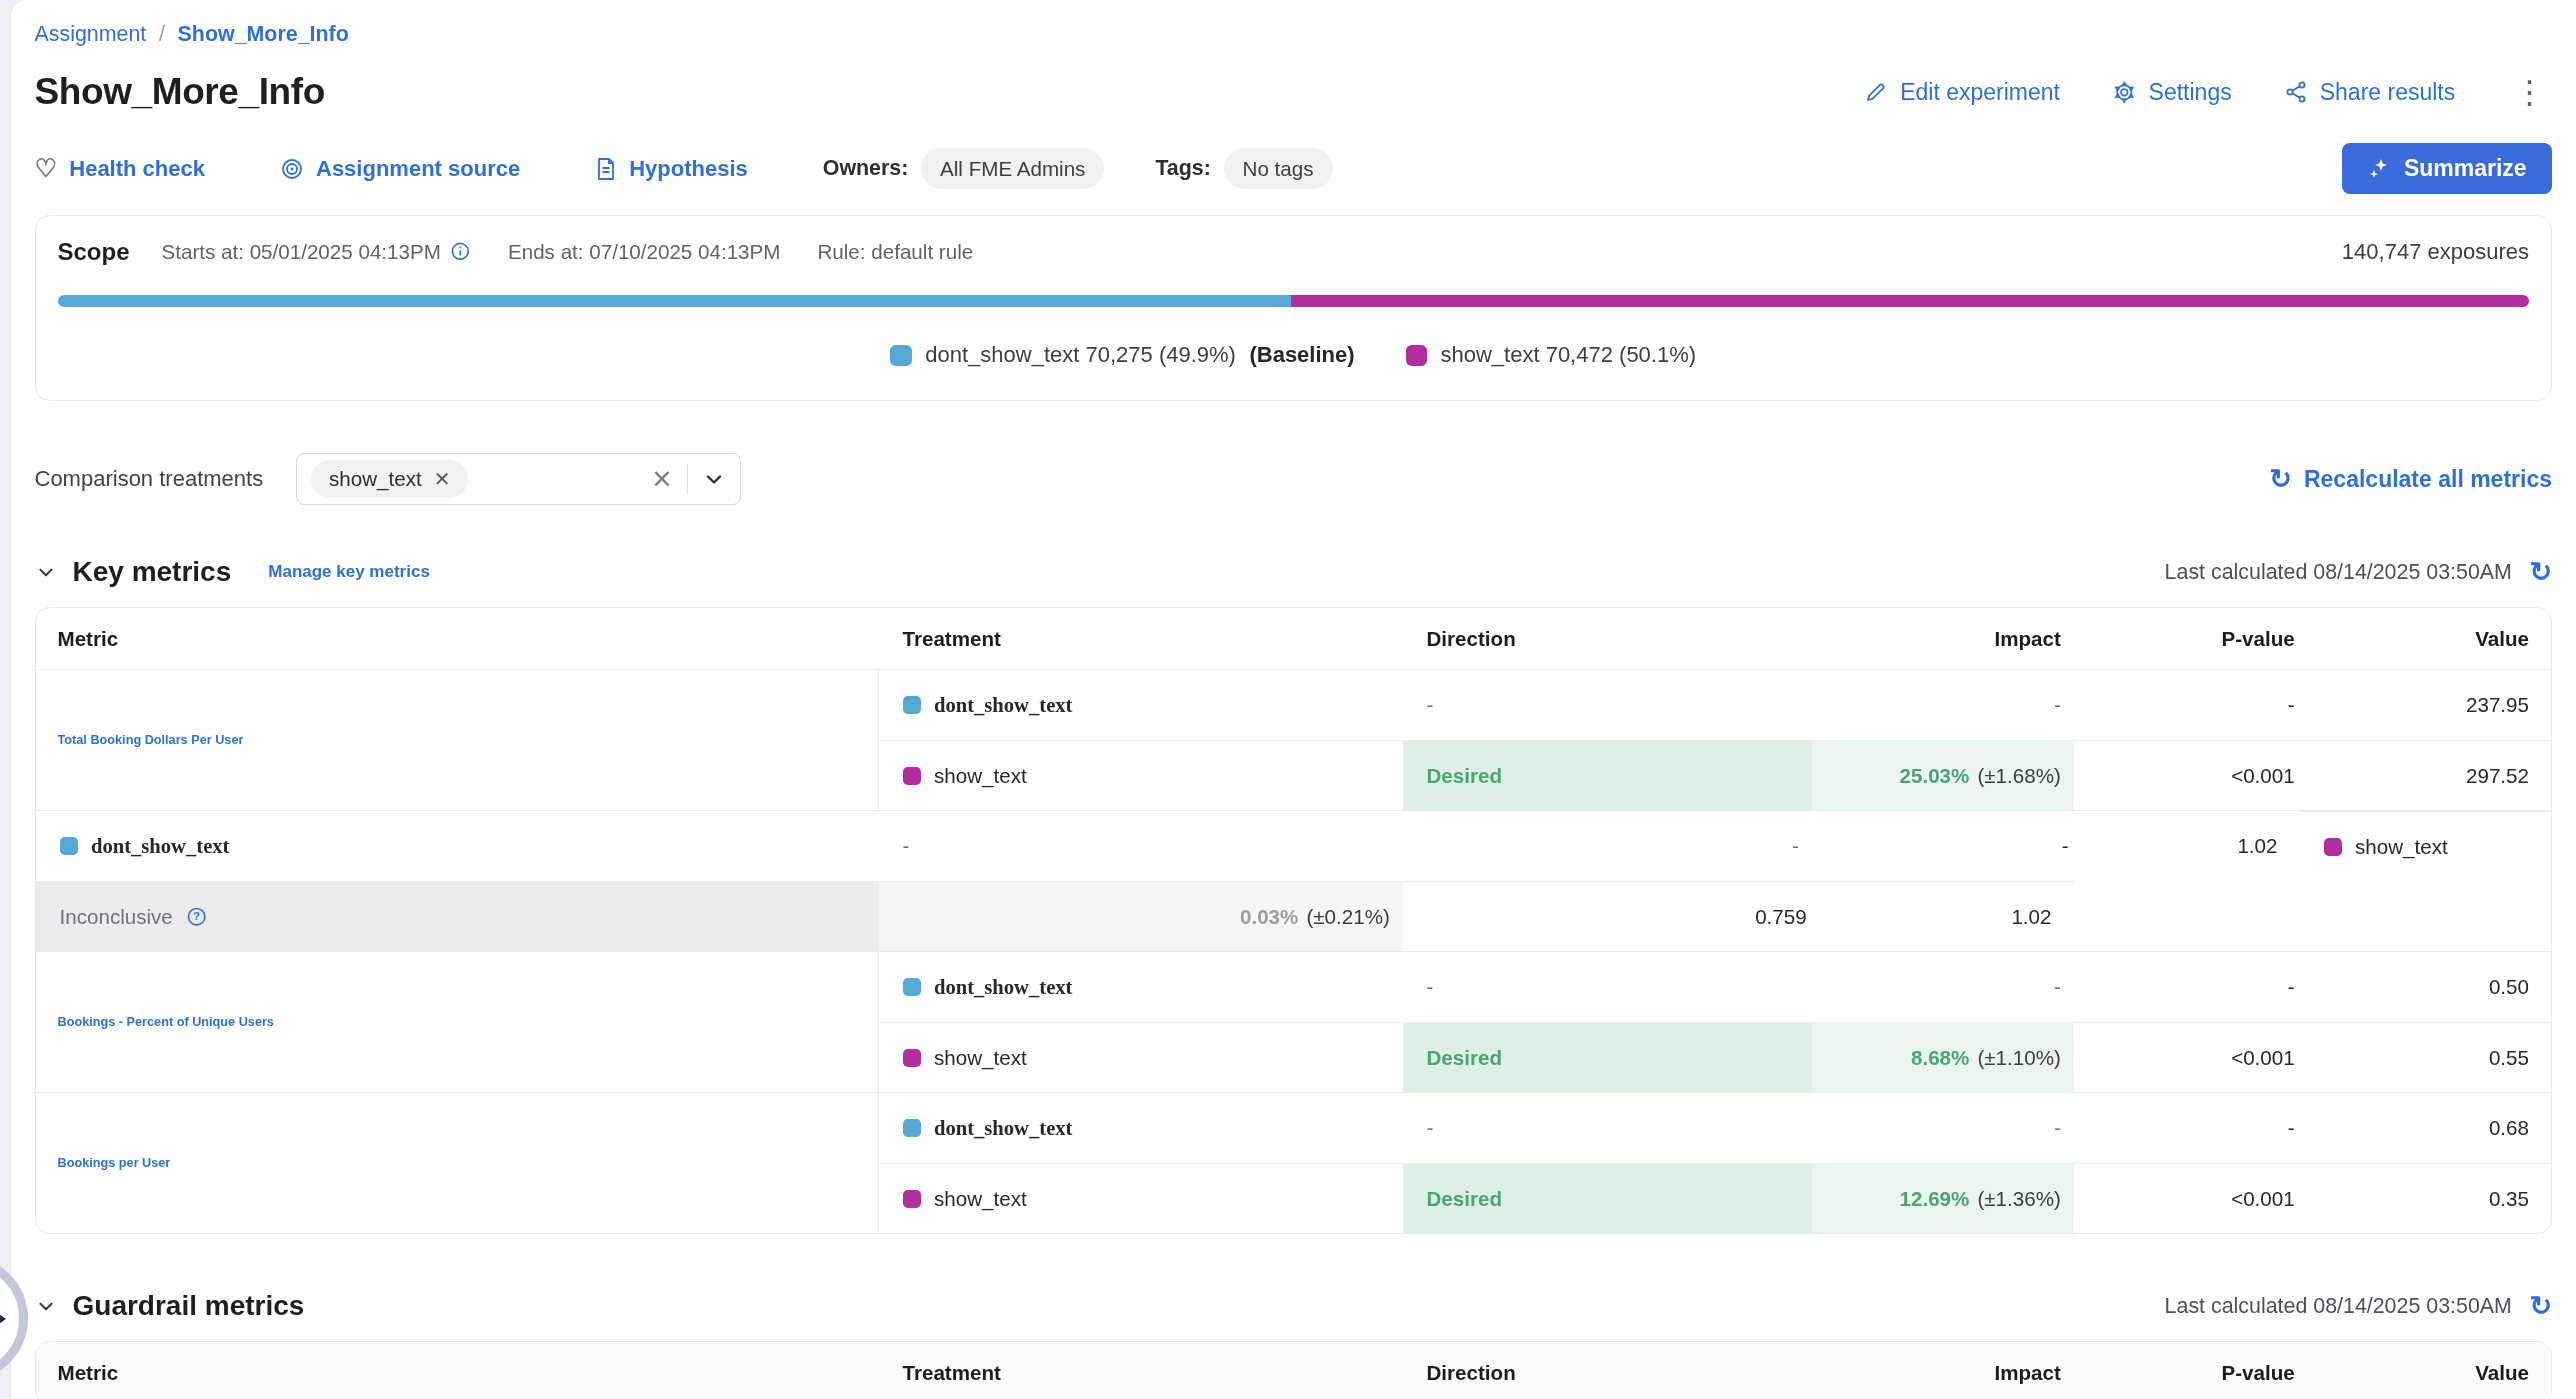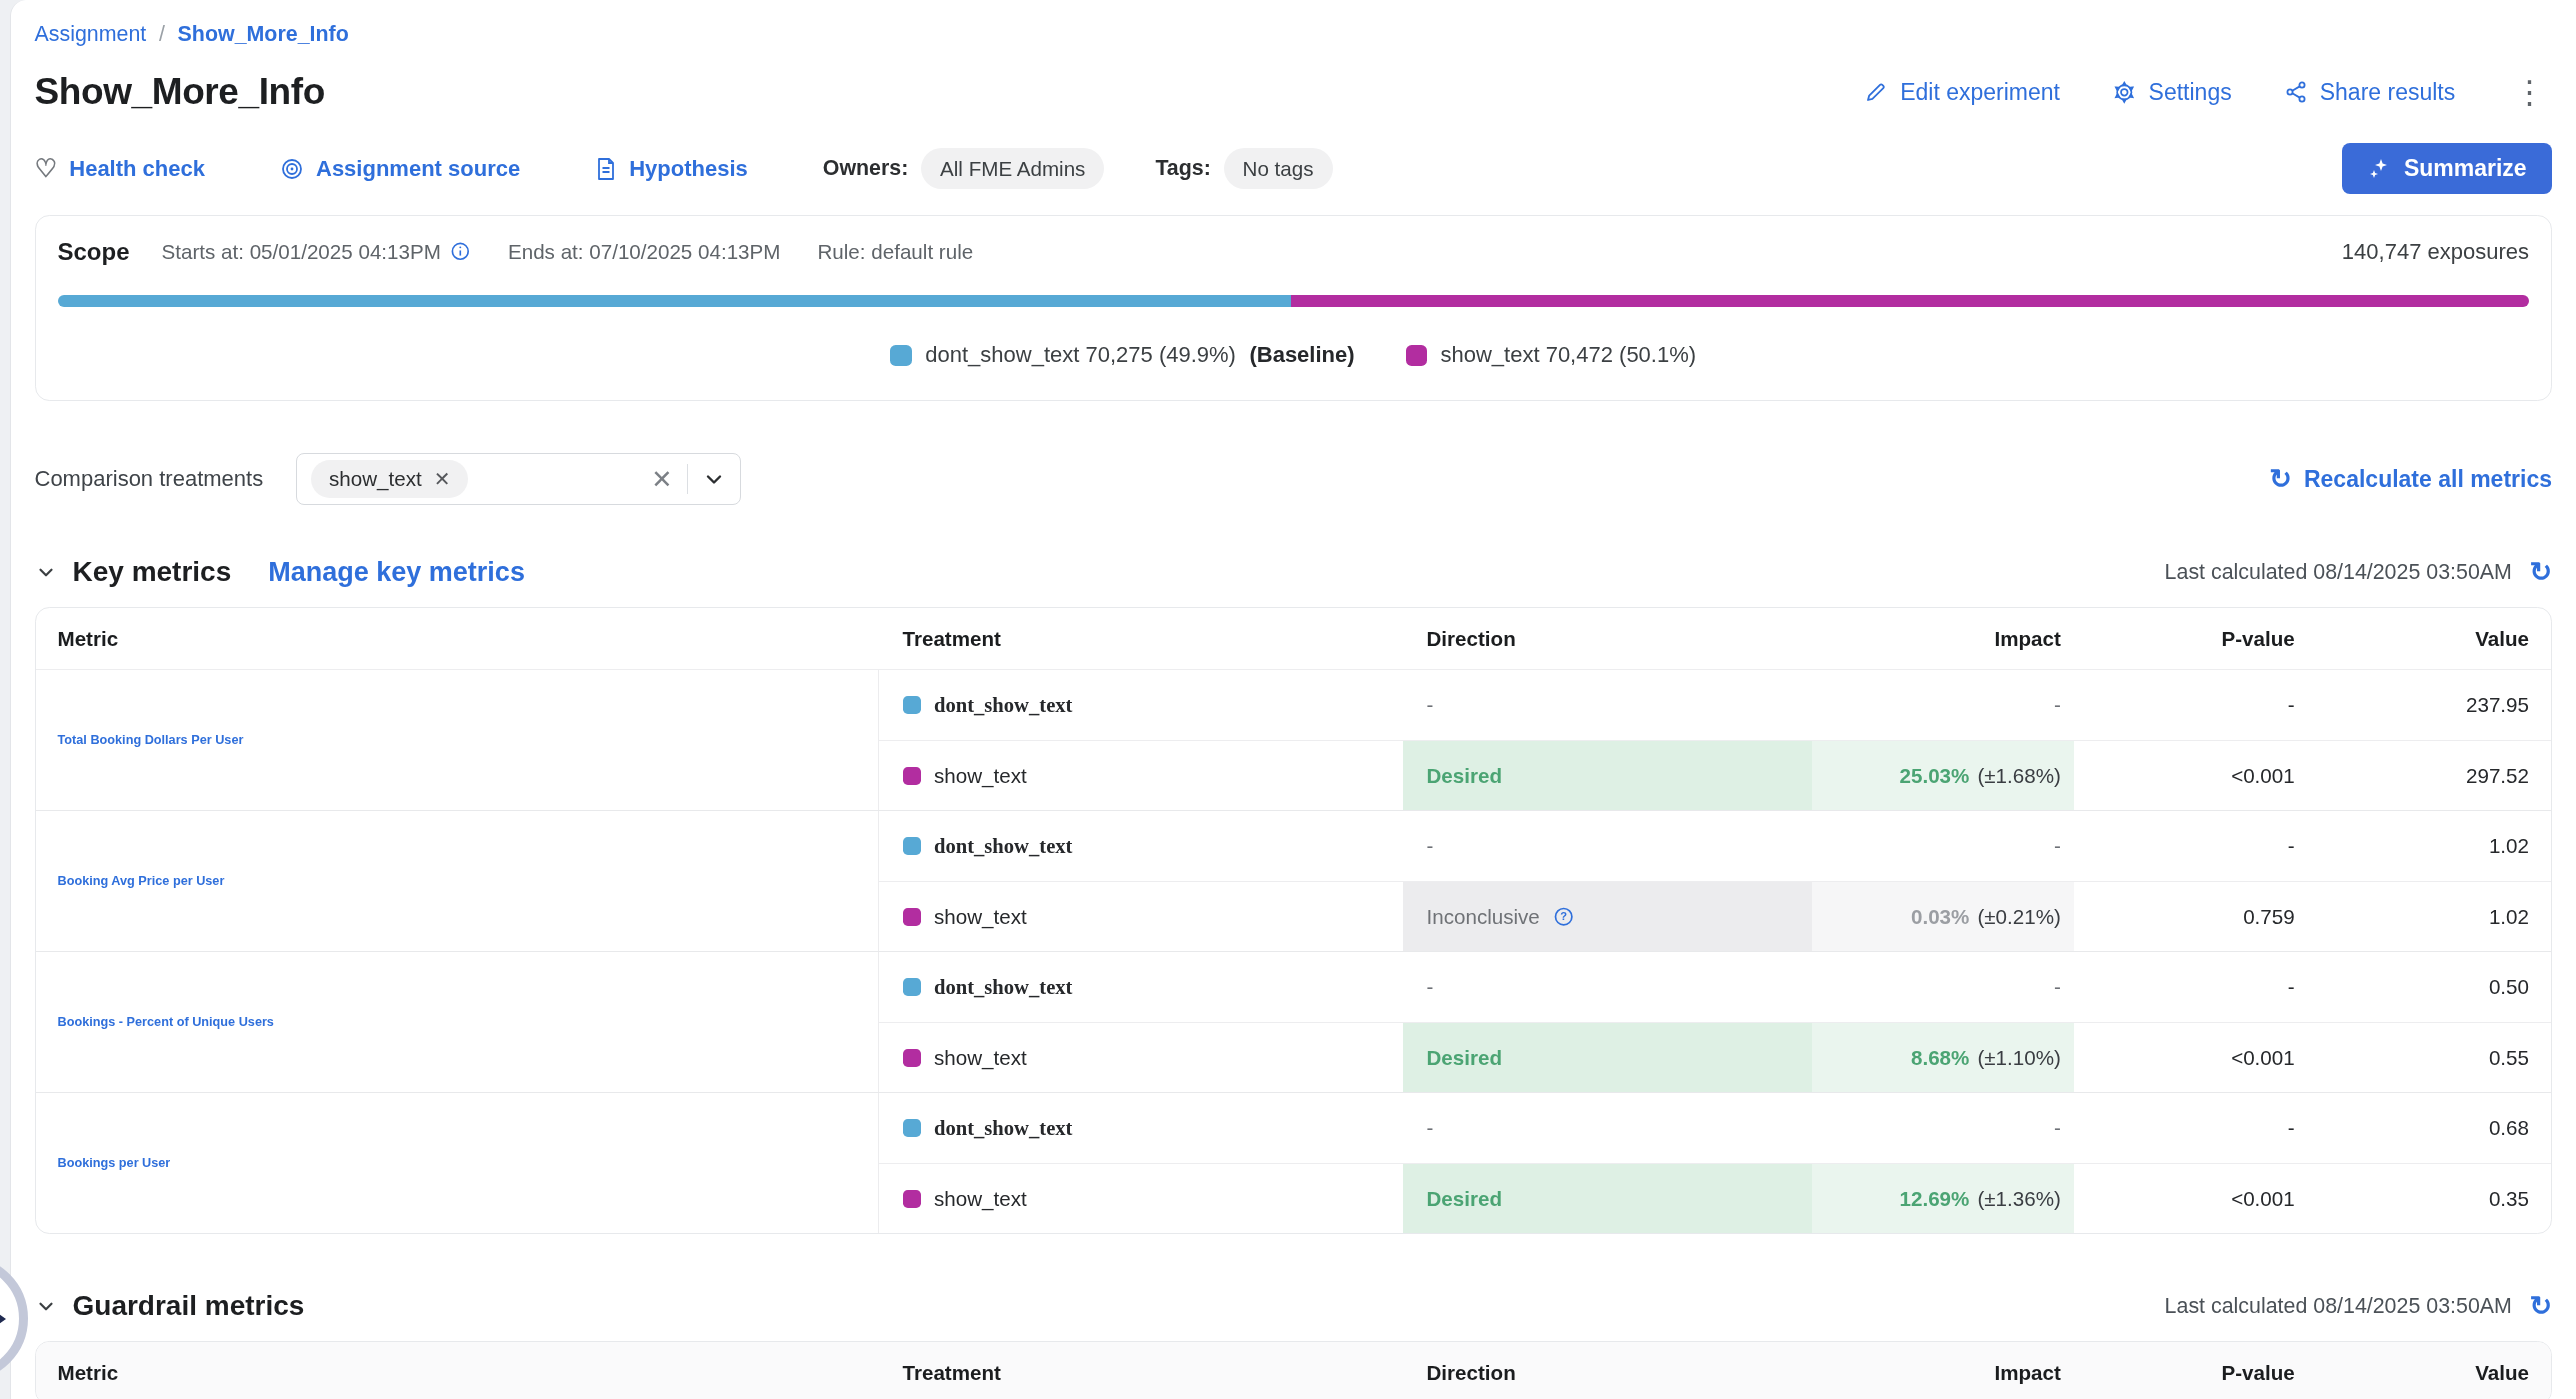--- a/index.html
+++ b/index.html
@@ -52,21 +52,21 @@
   .chip { background: #f1f1f2; border-radius: 793px; padding: 7.1px 17.5px; font-size: 20.6px; color: #2c2e30;
     display: flex; align-items: center; gap: 12px; }
   .chip-x { color: #56585c; font-size: 20px; cursor: pointer; }
   .select-clear { margin-left: auto; color: #7c8086; font-size: 25.4px; cursor: pointer; }
   .select-divider { width: 0.8px; height: 30px; background: #dcdfe3; margin: 0 14.3px; }
   .recalc { margin-left: auto; color: #2f6fdb; font-size: 23px; font-weight: 600; display: flex; align-items: center; gap: 12px; cursor: pointer; }
   .refresh-glyph { font-size: 27px; line-height: 1; font-weight: 700; }
   
   .section-head { display: flex; align-items: center; margin-top: 51px; }
   .section-title { font-size: 28px; font-weight: 700; color: #1d1f21; display: flex; align-items: center; gap: 16px; cursor: pointer; }
-  .manage { color: #2f6fdb; font-size: 27px; font-weight: 600; margin-left: 37px; cursor: pointer; }
+  .manage { color: #2f6fdb; font-size: 17px; font-weight: 600; margin-left: 37px; cursor: pointer; }
   .lastcalc { margin-left: auto; display: flex; align-items: center; gap: 17.5px; color: #4b5157; font-size: 21.4px; }
   .lastcalc .refresh-glyph { color: #2f6fdb; cursor: pointer; }
   
   .table-card { margin-top: 19px; border: 0.8px solid #e7e9ec; border-radius: 14.3px; overflow: hidden; }
   .thead, .mgroup { display: grid; grid-template-columns: 843px 524px 409px 262px 226px auto; }
   .thead { height: 62px; align-items: center; font-size: 20.6px; font-weight: 700; color: #1b1d1f; border-bottom: 0.8px solid #ededef; }
   .th { padding-left: 24px; }
   .th.first { padding-left: 22px; }
   .th.right { text-align: right; padding-left: 0; padding-right: 12.7px; }
   .th.pv { padding-right: 4.8px; }
@@ -288,21 +288,20 @@
         <div class="cell dir desired r2">Desired</div>
         <div class="cell impact desired r2">
             <span class="imp-main desired">25.03%</span>
             <span class="imp-ci">(±1.68%)</span>
           </div>
         <div class="cell pv-cell r2">&lt;0.001</div>
         <div class="cell val-cell r2">297.52</div>
       </div>
 
       <div class="mgroup">
-        <div class="metric-cell">Booking Avg Price per User</div>
         <div class="cell treat">
             <span class="sq" style="background:#57a9d5;"></span>
             <span class="tname baseline">dont_show_text</span>
           </div>
         <div class="cell dir">-</div>
         <div class="cell impact">-</div>
         <div class="cell pv-cell">-</div>
         <div class="cell val-cell">1.02</div>
         <div class="cell treat r2">
             <span class="sq" style="background:#b22da0;"></span>

